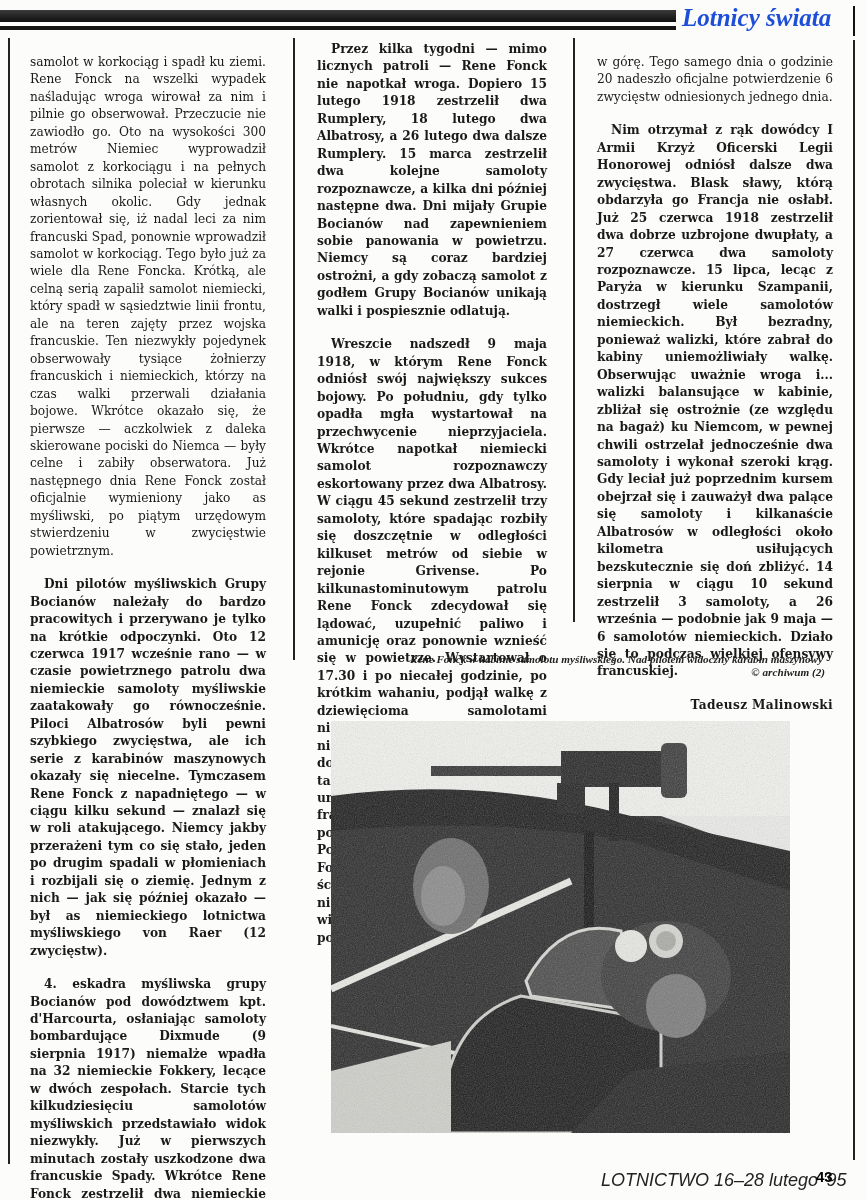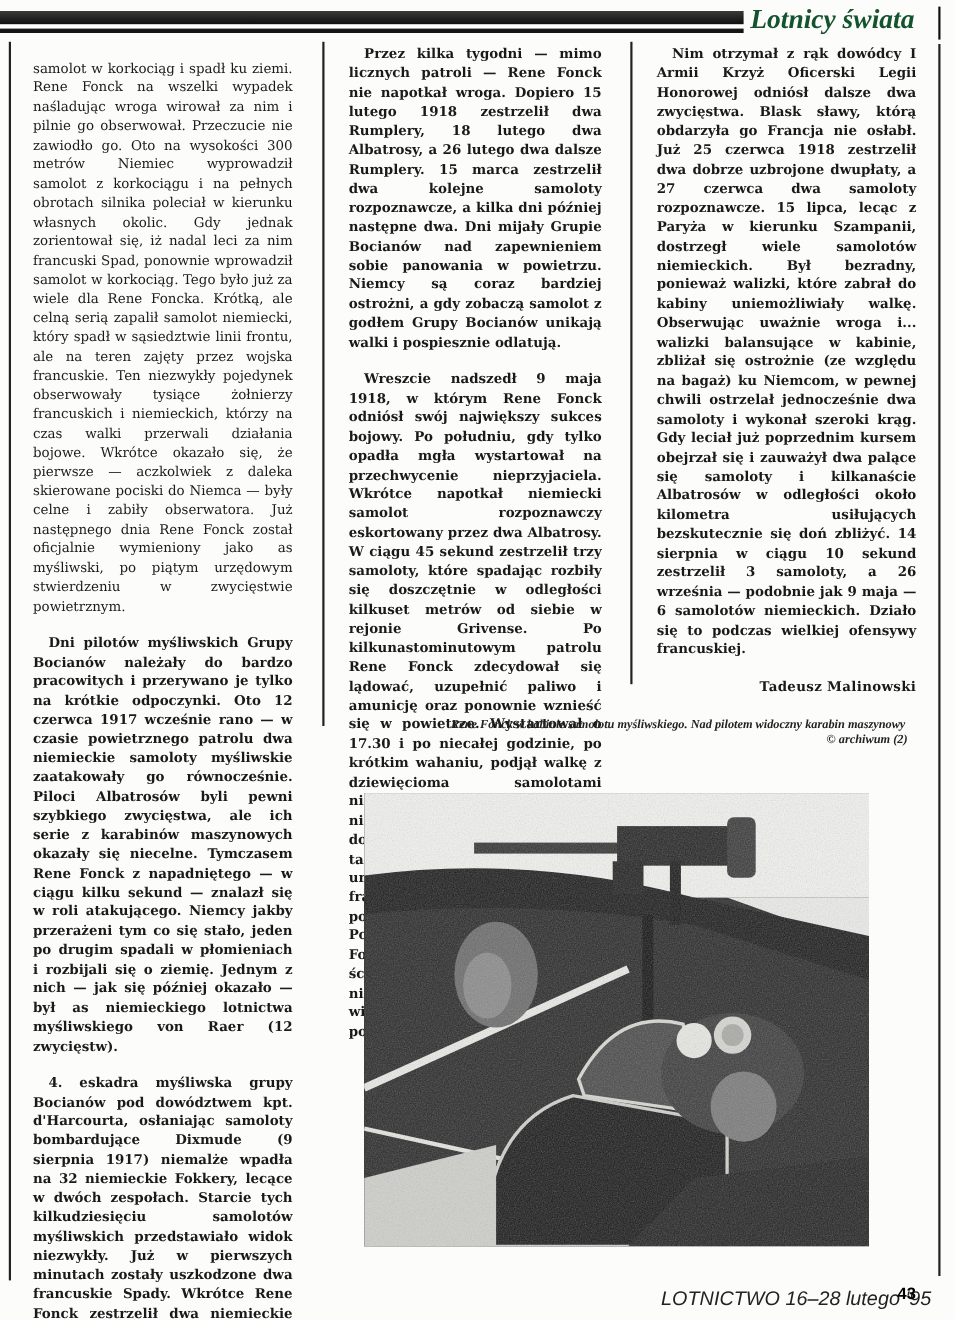--- a/index.html
+++ b/index.html
@@ -6,21 +6,21 @@
   body {
     width: 867px; height: 1200px; position: relative; overflow: hidden;
     background: #fcfcfa; color: #1a1a1a;
     font-family: "DejaVu Serif", "Liberation Serif", serif;
   }
   
   .hdr-bar1 { position: absolute; left: 0; top: 10px; width: 676px; height: 12px;
     background: linear-gradient(#3a3a3a, #0f0f0f); }
   .hdr-bar2 { position: absolute; left: 0; top: 26px; width: 676px; height: 4px; background: #151515; }
   .section-title { position: absolute; left: 682px; top: 4px; font-family: "Liberation Serif", serif;
-    font-style: italic; font-weight: bold; font-size: 25px; color: #14532d; letter-spacing: 0px; white-space: nowrap; }
+    font-style: italic; font-weight: bold; font-size: 25px; color: #1d4ed8; letter-spacing: 0px; white-space: nowrap; }
   .hdr-rule-right { position: absolute; left: 853px; top: 6px; width: 2px; height: 30px; background: #111; }
 
   
   .col { position: absolute; top: 38px; font-size: 12.2px; line-height: 17.45px; }
   .col p { margin: 16px; text-align: justify; hyphens: manual; }
   .col p.ind { text-indent: 14px; font-weight: bold; }
   .col p.gap { margin-top: 3px; }
   .col1 { left: 14px; width: 268px; }
   .col2 { left: 301px; width: 262px; }
   .col3 { left: 581px; width: 268px; }
@@ -68,20 +68,21 @@
   <p class="ind gap">4. eskadra myśliwska grupy Bocianów pod dowództwem kpt. d'Harcourta, osłaniając samoloty bombardujące Dixmude (9 sierpnia 1917) niemalże wpadła na 32 niemieckie Fokkery, lecące w dwóch zespołach. Starcie tych kilkudziesięciu samolotów myśliwskich przedstawiało widok niezwykły. Już w pierwszych minutach zostały uszkodzone dwa francuskie Spady. Wkrótce Rene Fonck zestrzelił dwa niemieckie Fokkery, które wśród dymu i płomieni rozbiły się o ziemię i długo się paliły. Niemcy pierwsi wycofali się z walki, a po nich również 4. eskadra francuska, która zrezygnowała z pogoni.</p>
   <p class="ind gap">Kilka dni później Rene Foncka, lecącego na wysokości 4000 metrów dostrzegł przed sobą pilot niemiecki, który zbagatelizował sobie jego atak. Dopiero po chwili Francuz spostrzegł, iż samolot niemiecki ma nowoczesny karabin maszynowy. Ale i tym razem — aczkolwiek walka była dłuższa niż zwykle — zakończyła się zwycięstwem. Płatowiec spadł na teren francuski. Po lądowaniu Rene Fonck niezwłocznie udał się na miejsce upadku Niemca. Przyjęto go owacyjnie. Tutaj dowiedział się, że zestrzelił kpt. Wissemanna. Patrzył na zastygłą w bezruchu twarz, tę samą, którą zamieś-</p>
 </div>
 
 <div class="col col2">
   <p class="ind gap">Przez kilka tygodni — mimo licznych patroli — Rene Fonck nie napotkał wroga. Dopiero 15 lutego 1918 zestrzelił dwa Rumplery, 18 lutego dwa Albatrosy, a 26 lutego dwa dalsze Rumplery. 15 marca zestrzelił dwa kolejne samoloty rozpoznawcze, a kilka dni później następne dwa. Dni mijały Grupie Bocianów nad zapewnieniem sobie panowania w powietrzu. Niemcy są coraz bardziej ostrożni, a gdy zobaczą samolot z godłem Grupy Bocianów unikają walki i pospiesznie odlatują.</p>
   <p class="ind gap">Wreszcie nadszedł 9 maja 1918, w którym Rene Fonck odniósł swój największy sukces bojowy. Po południu, gdy tylko opadła mgła wystartował na przechwycenie nieprzyjaciela. Wkrótce napotkał niemiecki samolot rozpoznawczy eskortowany przez dwa Albatrosy. W ciągu 45 sekund zestrzelił trzy samoloty, które spadając rozbiły się doszczętnie w odległości kilkuset metrów od siebie w rejonie Grivense. Po kilkunastominutowym patrolu Rene Fonck zdecydował się lądować, uzupełnić paliwo i amunicję oraz ponownie wznieść się w powietrze. Wystartował o 17.30 i po niecałej godzinie, po krótkim wahaniu, podjął walkę z dziewięcioma samolotami niemieckimi. Pojedynek był niezwykle zacięty i tylko doświadczenie i znajomość taktyki walki powietrznej umożliwiła pilotowi francuskiemu zestrzelić ponownie trzy samoloty. Pozostałe oddaliły się, a Rene Fonck nie miał zamiaru ich ścigać. Na lotnisku przyjęto go niezwykle entuzjastycznie, wiwatowano, noszono na rękach i podrzucano</p>
 </div>
 
 <div class="col col3">
+  <p>w górę. Tego samego dnia o godzinie 20 nadeszło oficjalne potwierdzenie 6 zwycięstw odniesionych jednego dnia.</p>
   <p class="ind gap">Nim otrzymał z rąk dowódcy I Armii Krzyż Oficerski Legii Honorowej odniósł dalsze dwa zwycięstwa. Blask sławy, którą obdarzyła go Francja nie osłabł. Już 25 czerwca 1918 zestrzelił dwa dobrze uzbrojone dwupłaty, a 27 czerwca dwa samoloty rozpoznawcze. 15 lipca, lecąc z Paryża w kierunku Szampanii, dostrzegł wiele samolotów niemieckich. Był bezradny, ponieważ walizki, które zabrał do kabiny uniemożliwiały walkę. Obserwując uważnie wroga i... walizki balansujące w kabinie, zbliżał się ostrożnie (ze względu na bagaż) ku Niemcom, w pewnej chwili ostrzelał jednocześnie dwa samoloty i wykonał szeroki krąg. Gdy leciał już poprzednim kursem obejrzał się i zauważył dwa palące się samoloty i kilkanaście Albatrosów w odległości około kilometra usiłujących bezskutecznie się doń zbliżyć. 14 sierpnia w ciągu 10 sekund zestrzelił 3 samoloty, a 26 września — podobnie jak 9 maja — 6 samolotów niemieckich. Działo się to podczas wielkiej ofensywy francuskiej.</p>
   <p class="signature">Tadeusz Malinowski</p>
 </div>
 
 <div class="caption">
   <span>Rene Fonck w kabinie samolotu myśliwskiego. Nad pilotem widoczny karabin maszynowy</span>
   <span class="credit">© archiwum (2)</span>
 </div>
 
 <div class="photo">

